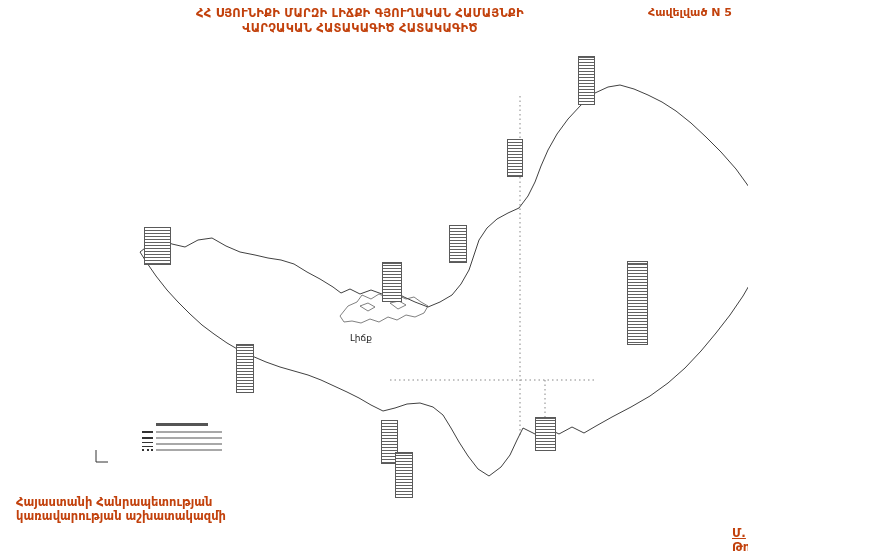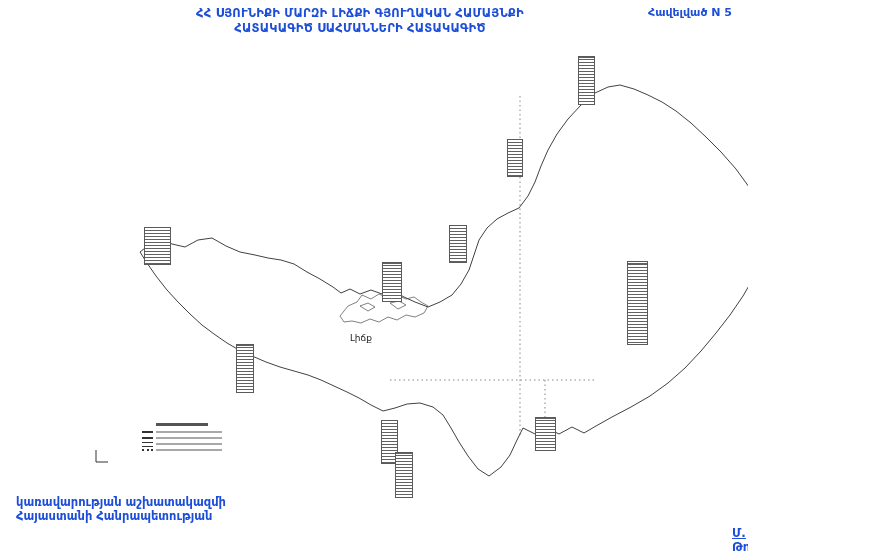--- a/index.html
+++ b/index.html
@@ -1,18 +1,18 @@
 <!DOCTYPE html>
 <html><head>
 <meta charset="utf-8">
 <style>
   html,body{margin:0;padding:0;background:#ffffff;}
   .page{
     position:relative;width:748px;height:551px;background:#ffffff;overflow:hidden;
-    font-family:"DejaVu Sans",sans-serif;color:#1d4ed8;
+    font-family:"DejaVu Sans",sans-serif;color:#c2410c;
   }
   .map-title{
     position:absolute;left:95px;top:6px;width:530px;text-align:center;
     font-weight:bold;font-size:11.5px;line-height:15px;letter-spacing:.2px;
   }
   .map-title span{display:block;}
   .annex{
     position:absolute;left:648px;top:6px;width:225px;text-align:left;
     font-weight:bold;font-size:11px;line-height:14px;
   }
@@ -44,21 +44,21 @@
   .credentials span{display:block;}
   .signature{position:absolute;left:732px;top:526px;font-weight:bold;font-size:12px;text-decoration:underline;}
 </style>
 </head>
 <body>
 
 <div class="page">
 
   <div class="map-title">
     <span>ՀՀ ՍՅՈՒՆԻՔԻ ՄԱՐԶԻ ԼԻՃՔԻ ԳՅՈՒՂԱԿԱՆ ՀԱՄԱՅՆՔԻ</span>
-    <span>ՀԱՏԱԿԱԳԻԾ ՍԱՀՄԱՆՆԵՐԻ ՀԱՏԱԿԱԳԻԾ</span>
+    <span>ՎԱՐՉԱԿԱՆ ՀԱՏԱԿԱԳԻԾ ՀԱՏԱԿԱԳԻԾ</span>
   </div>
 
   <div class="annex">
     <span>Հավելված N 5</span>
   </div>
 
   <svg class="map-svg" width="880" height="551" viewBox="0 0 880 551">
 
     <path class="boundary" d="
       M140,252 L158,238 L172,244 L185,247 L198,240 L212,238 L226,246 L240,252
@@ -117,19 +117,19 @@
       <div class="legend-sym sym3"></div>
       <div class="legend-text"></div>
     </div>
     <div class="legend-row">
       <div class="legend-sym sym4"></div>
       <div class="legend-text"></div>
     </div>
   </div>
 
   <div class="credentials">
+    <span>Հայաստանի Հանրապետության</span>
     <span>կառավարության աշխատակազմի</span>
-    <span>Հայաստանի Հանրապետության</span>
   </div>
 
   <div class="signature">Մ. Թոփուզյան</div>
 
 </div>
 
 </body></html>

